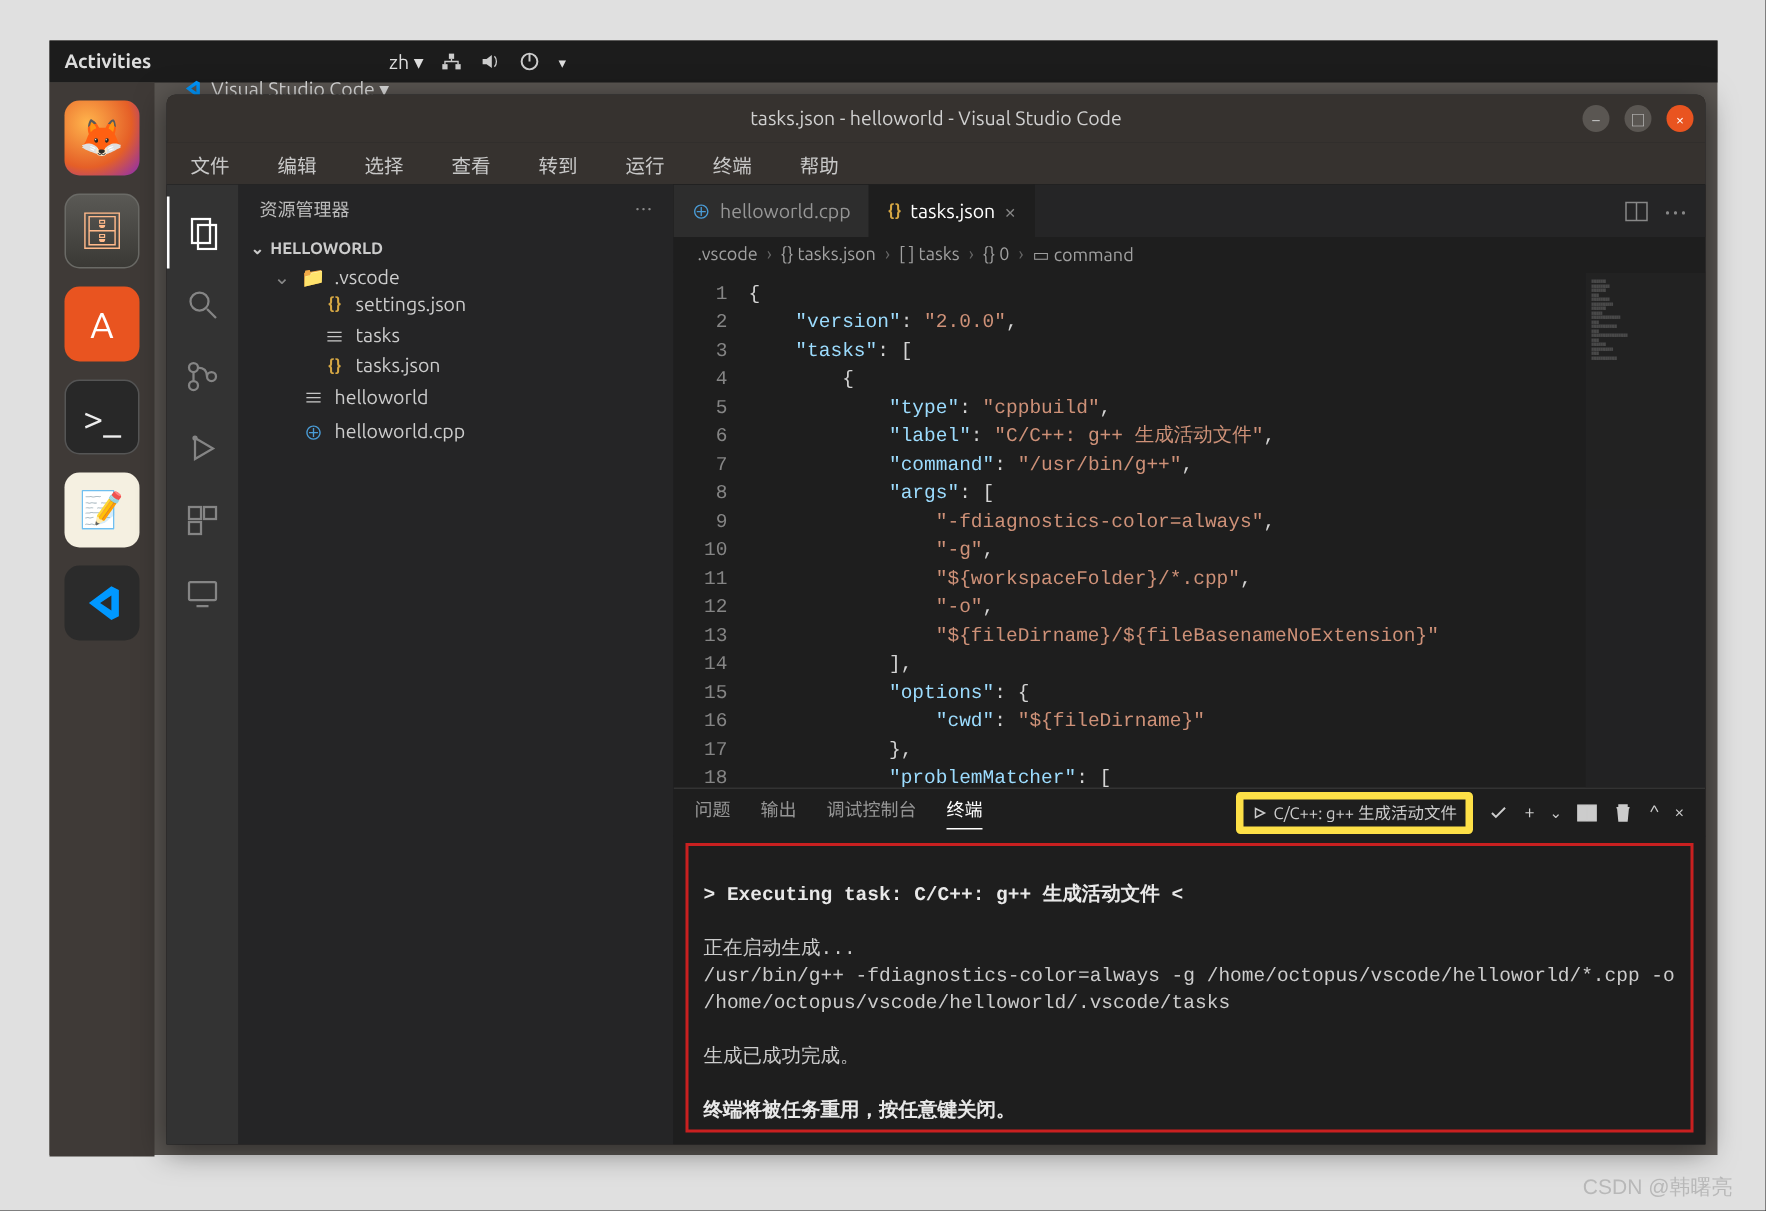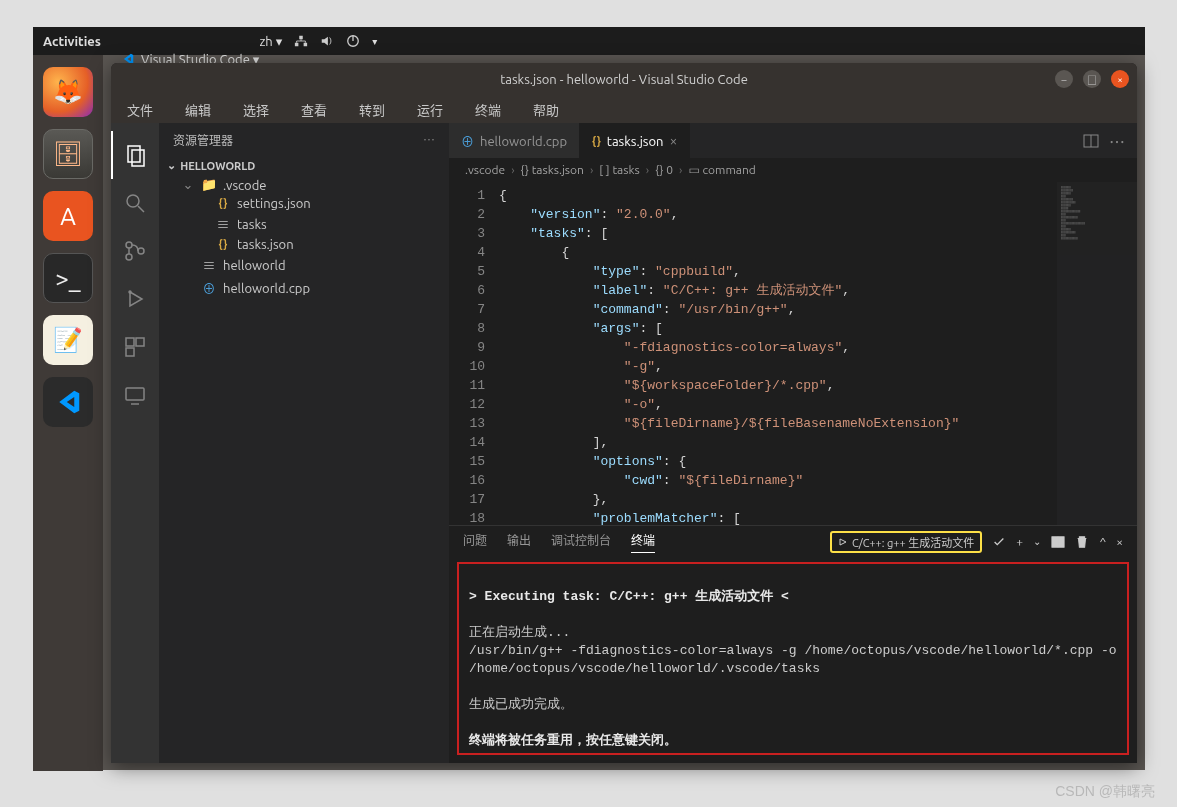--- a/index.html
+++ b/index.html
@@ -72,21 +72,21 @@
 .tok-str { color: #ce9178; }
 .tok-punct { color: #d4d4d4; }
 .minimap { position: absolute; right: 0; top: 0; width: 80px; height: 100%; background: #252526; opacity: 0.6; }
 .minimap-content { padding: 4px; font-size: 2px; line-height: 3px; color: #666; white-space: pre; }
 
 .panel { height: 238px; background: #1e1e1e; border-top: 1px solid #333; display: flex; flex-direction: column; }
 .panel-tabs { height: 32px; display: flex; align-items: center; padding: 0 14px; gap: 20px; color: #969696; font-size: 12px; border-bottom: 1px solid #1e1e1e; }
 .panel-tab { cursor: pointer; padding-bottom: 4px; }
 .panel-tab.active { color: #fff; border-bottom: 1px solid #fff; }
 .panel-right { margin-left: auto; display: flex; align-items: center; gap: 10px; color: #ccc; font-size: 12px; }
-.task-label { border: 2px solid #fde047; padding: 1px 6px; border-radius: 3px; font-size: 11px; display: flex; align-items: center; gap: 4px; }
+.task-label { border: 5px solid #fde047; padding: 1px 6px; border-radius: 3px; font-size: 11px; display: flex; align-items: center; gap: 4px; }
 .panel-ico { width: 14px; height: 14px; fill: #ccc; }
 
 .terminal { flex: 1; margin: 4px 8px 8px 8px; border: 2px solid #c92020; padding: 24px 10px; font-family: "Consolas", "Courier New", monospace; font-size: 13px; color: #ccc; line-height: 18px; white-space: pre-wrap; overflow: hidden; }
 .terminal .bold { font-weight: bold; color: #e8e8e8; }
 .watermark { position: absolute; right: 22px; bottom: 6px; color: #b8b8b8; font-size: 14px; font-family: sans-serif; }
 </style>
 </head>
 <body>
 
 <div class="screenshot-frame">

